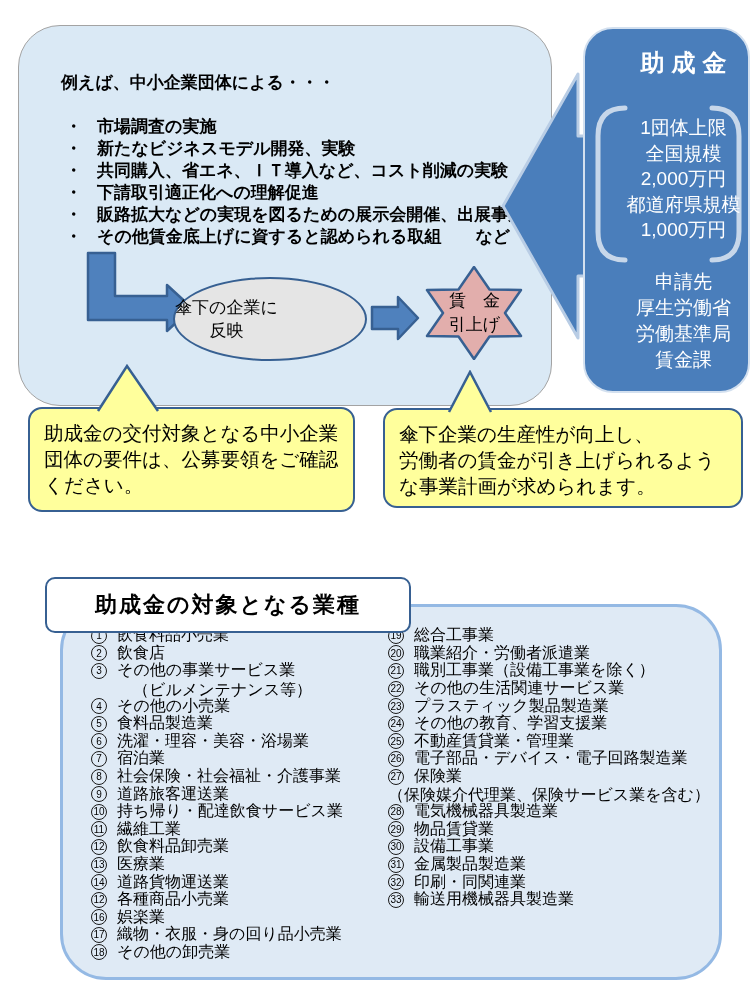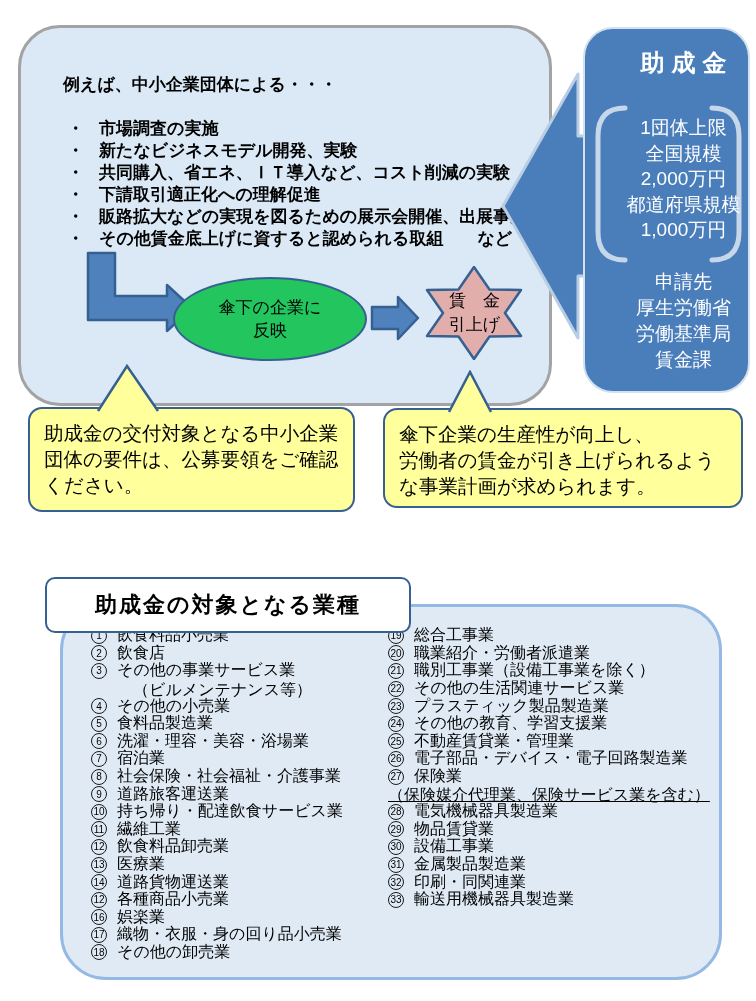--- a/index.html
+++ b/index.html
@@ -1,21 +1,21 @@
 <!DOCTYPE html>
 <html><head>
 <meta charset="utf-8">
 <style>
   html,body{margin:0;padding:0;background:#fff;}
   .canvas{position:relative;width:756px;height:1001px;background:#ffffff;overflow:hidden;
           font-family:"Liberation Sans","DejaVu Sans",sans-serif;color:#000;}
 
   
   .example-box{position:absolute;left:18px;top:25px;width:534px;height:381px;
-               background:#DAE9F5;border:3px solid #a3a3a3;border-radius:42px;box-sizing:border-box;}
+               background:#DAE9F5;border:1px solid #a3a3a3;border-radius:42px;box-sizing:border-box;}
   .example-heading{position:absolute;left:42px;top:45px;font-size:17px;font-weight:bold;}
   .example-bullets{position:absolute;left:46px;top:90px;font-size:17px;font-weight:bold;}
   .example-bullets .bl{display:flex;line-height:22px;}
   .example-bullets .pfx{flex:0 0 32px;}
 
   
   .big-arrow{position:absolute;left:500px;top:70px;}
 
   
   .subsidy-box{position:absolute;left:583px;top:27px;width:167px;height:366px;background:#4A7EBB;
@@ -23,23 +23,23 @@
   .subsidy-title{position:absolute;top:18px;width:100%;font-size:24px;font-weight:bold;
                  letter-spacing:7px;text-indent:7px;}
   .subsidy-brackets{position:absolute;left:0;top:74px;}
   .subsidy-limits{position:absolute;top:86px;width:100%;font-size:19px;}
   .subsidy-limits .bl{line-height:25.5px;}
   .subsidy-apply{position:absolute;top:240px;width:100%;font-size:19px;}
   .subsidy-apply .bl{line-height:26px;}
 
   
   .elbow-arrow{position:absolute;left:85px;top:250px;}
-  .flow-ellipse{position:absolute;left:173px;top:277px;width:194px;height:84px;background:#22c55e;
+  .flow-ellipse{position:absolute;left:173px;top:277px;width:194px;height:84px;background:#e5e5e5;
                 border:2.5px solid #376092;border-radius:50%;box-sizing:border-box;
-                display:flex;flex-direction:column;align-items:center;justify-content:center;text-align:center;}
+                display:flex;flex-direction:column;align-items:flex-start;justify-content:center;text-align:center;}
   .flow-ellipse .bl{line-height:23px;font-size:17px;}
   .right-arrow{position:absolute;left:370px;top:293px;}
   .star-svg{position:absolute;left:416px;top:266px;}
   .star-text{position:absolute;left:416px;top:289px;width:117px;text-align:center;font-size:17px;}
   .star-text .bl{line-height:24px;}
 
   
   .callout{position:absolute;background:#FFFF9C;border:2.5px solid #376092;border-radius:14px;
            box-sizing:border-box;}
   .callout-body{padding:11px 14px;font-size:19.5px;}
@@ -59,21 +59,21 @@
                     font-size:22px;font-weight:bold;letter-spacing:2px;}
   .ind-col{position:absolute;top:20px;font-size:16px;}
   .col-left{left:28px;}
   .col-right{left:325px;}
   .ind-row{display:flex;align-items:center;height:17.6px;white-space:nowrap;}
   .num-circle{flex:0 0 16px;width:16px;height:16px;border:1px solid #1a1a1a;border-radius:50%;
               box-sizing:border-box;font-size:10px;display:flex;align-items:center;justify-content:center;
               margin-right:10px;}
   .ind-row.sub{display:block;}
   .col-left .ind-row.sub{padding-left:42px;}
-  .col-right .ind-row.sub{padding-left:0;text-decoration:underline;}
+  .col-right .ind-row.sub{padding-left:0;}
 </style>
 </head>
 <body>
 
 <div class="canvas">
 
   <div class="example-box">
     <div class="example-heading">例えば、中小企業団体による・・・</div>
     <div class="example-bullets">
         <div class="bl">

